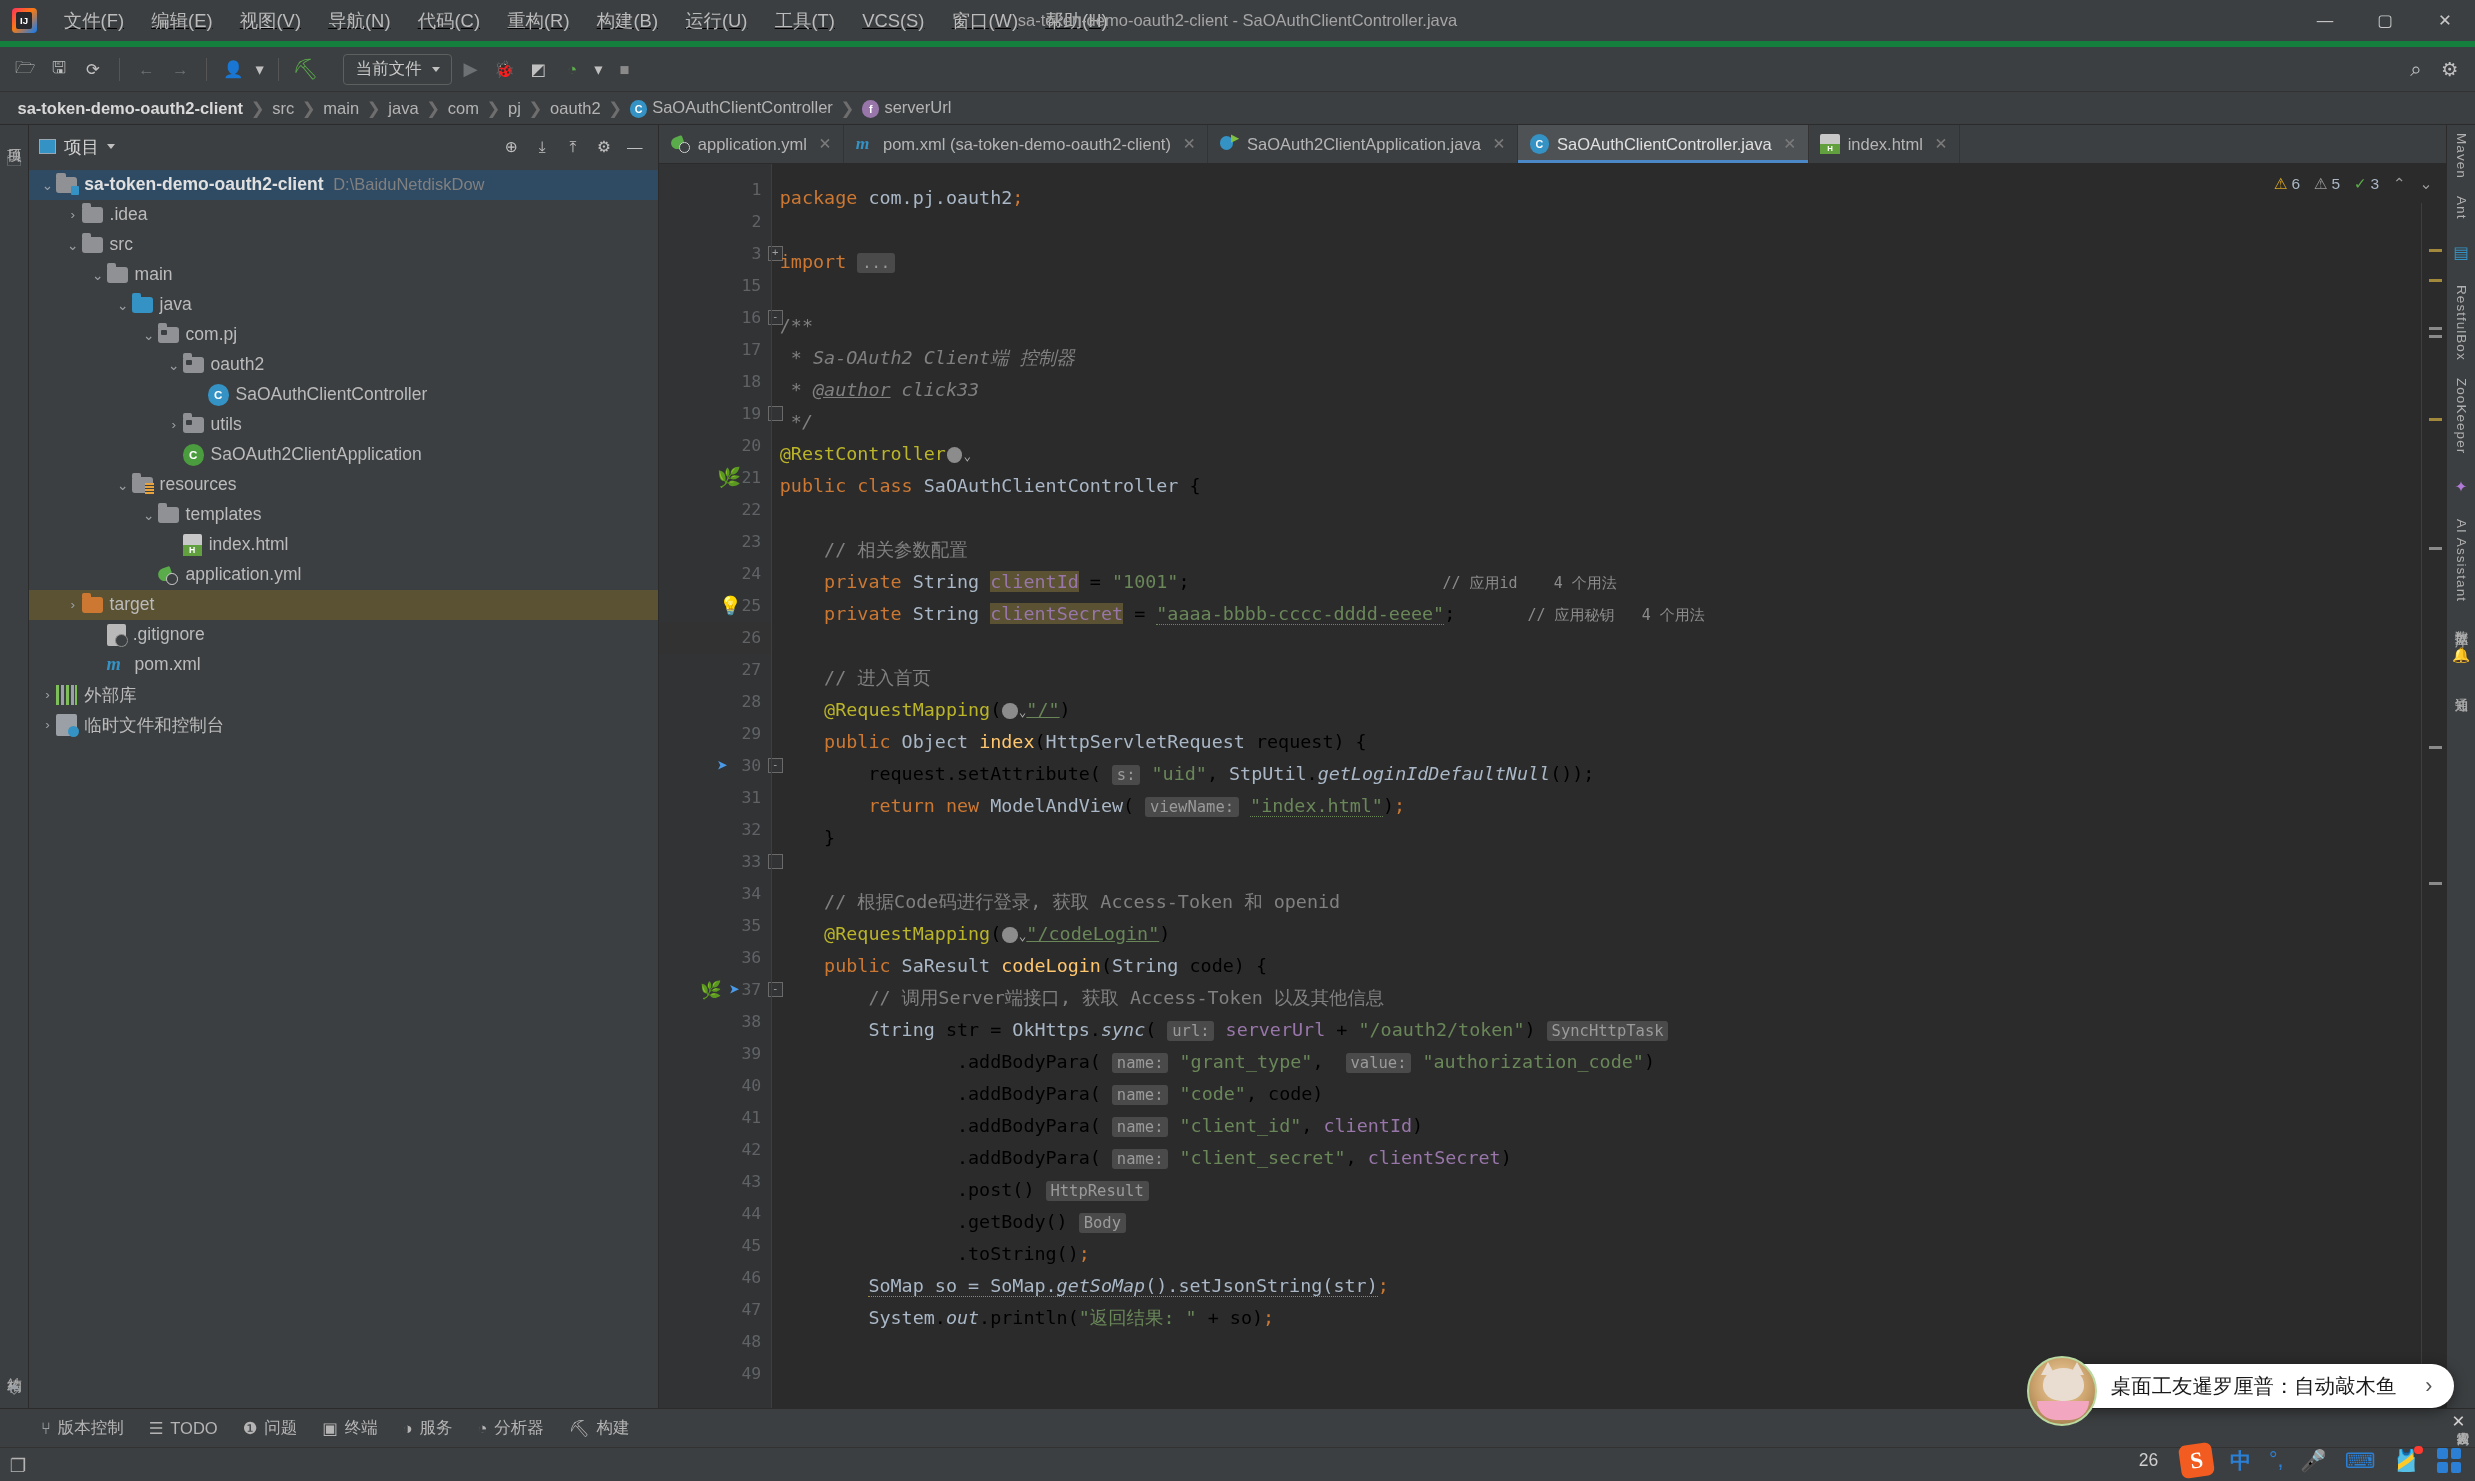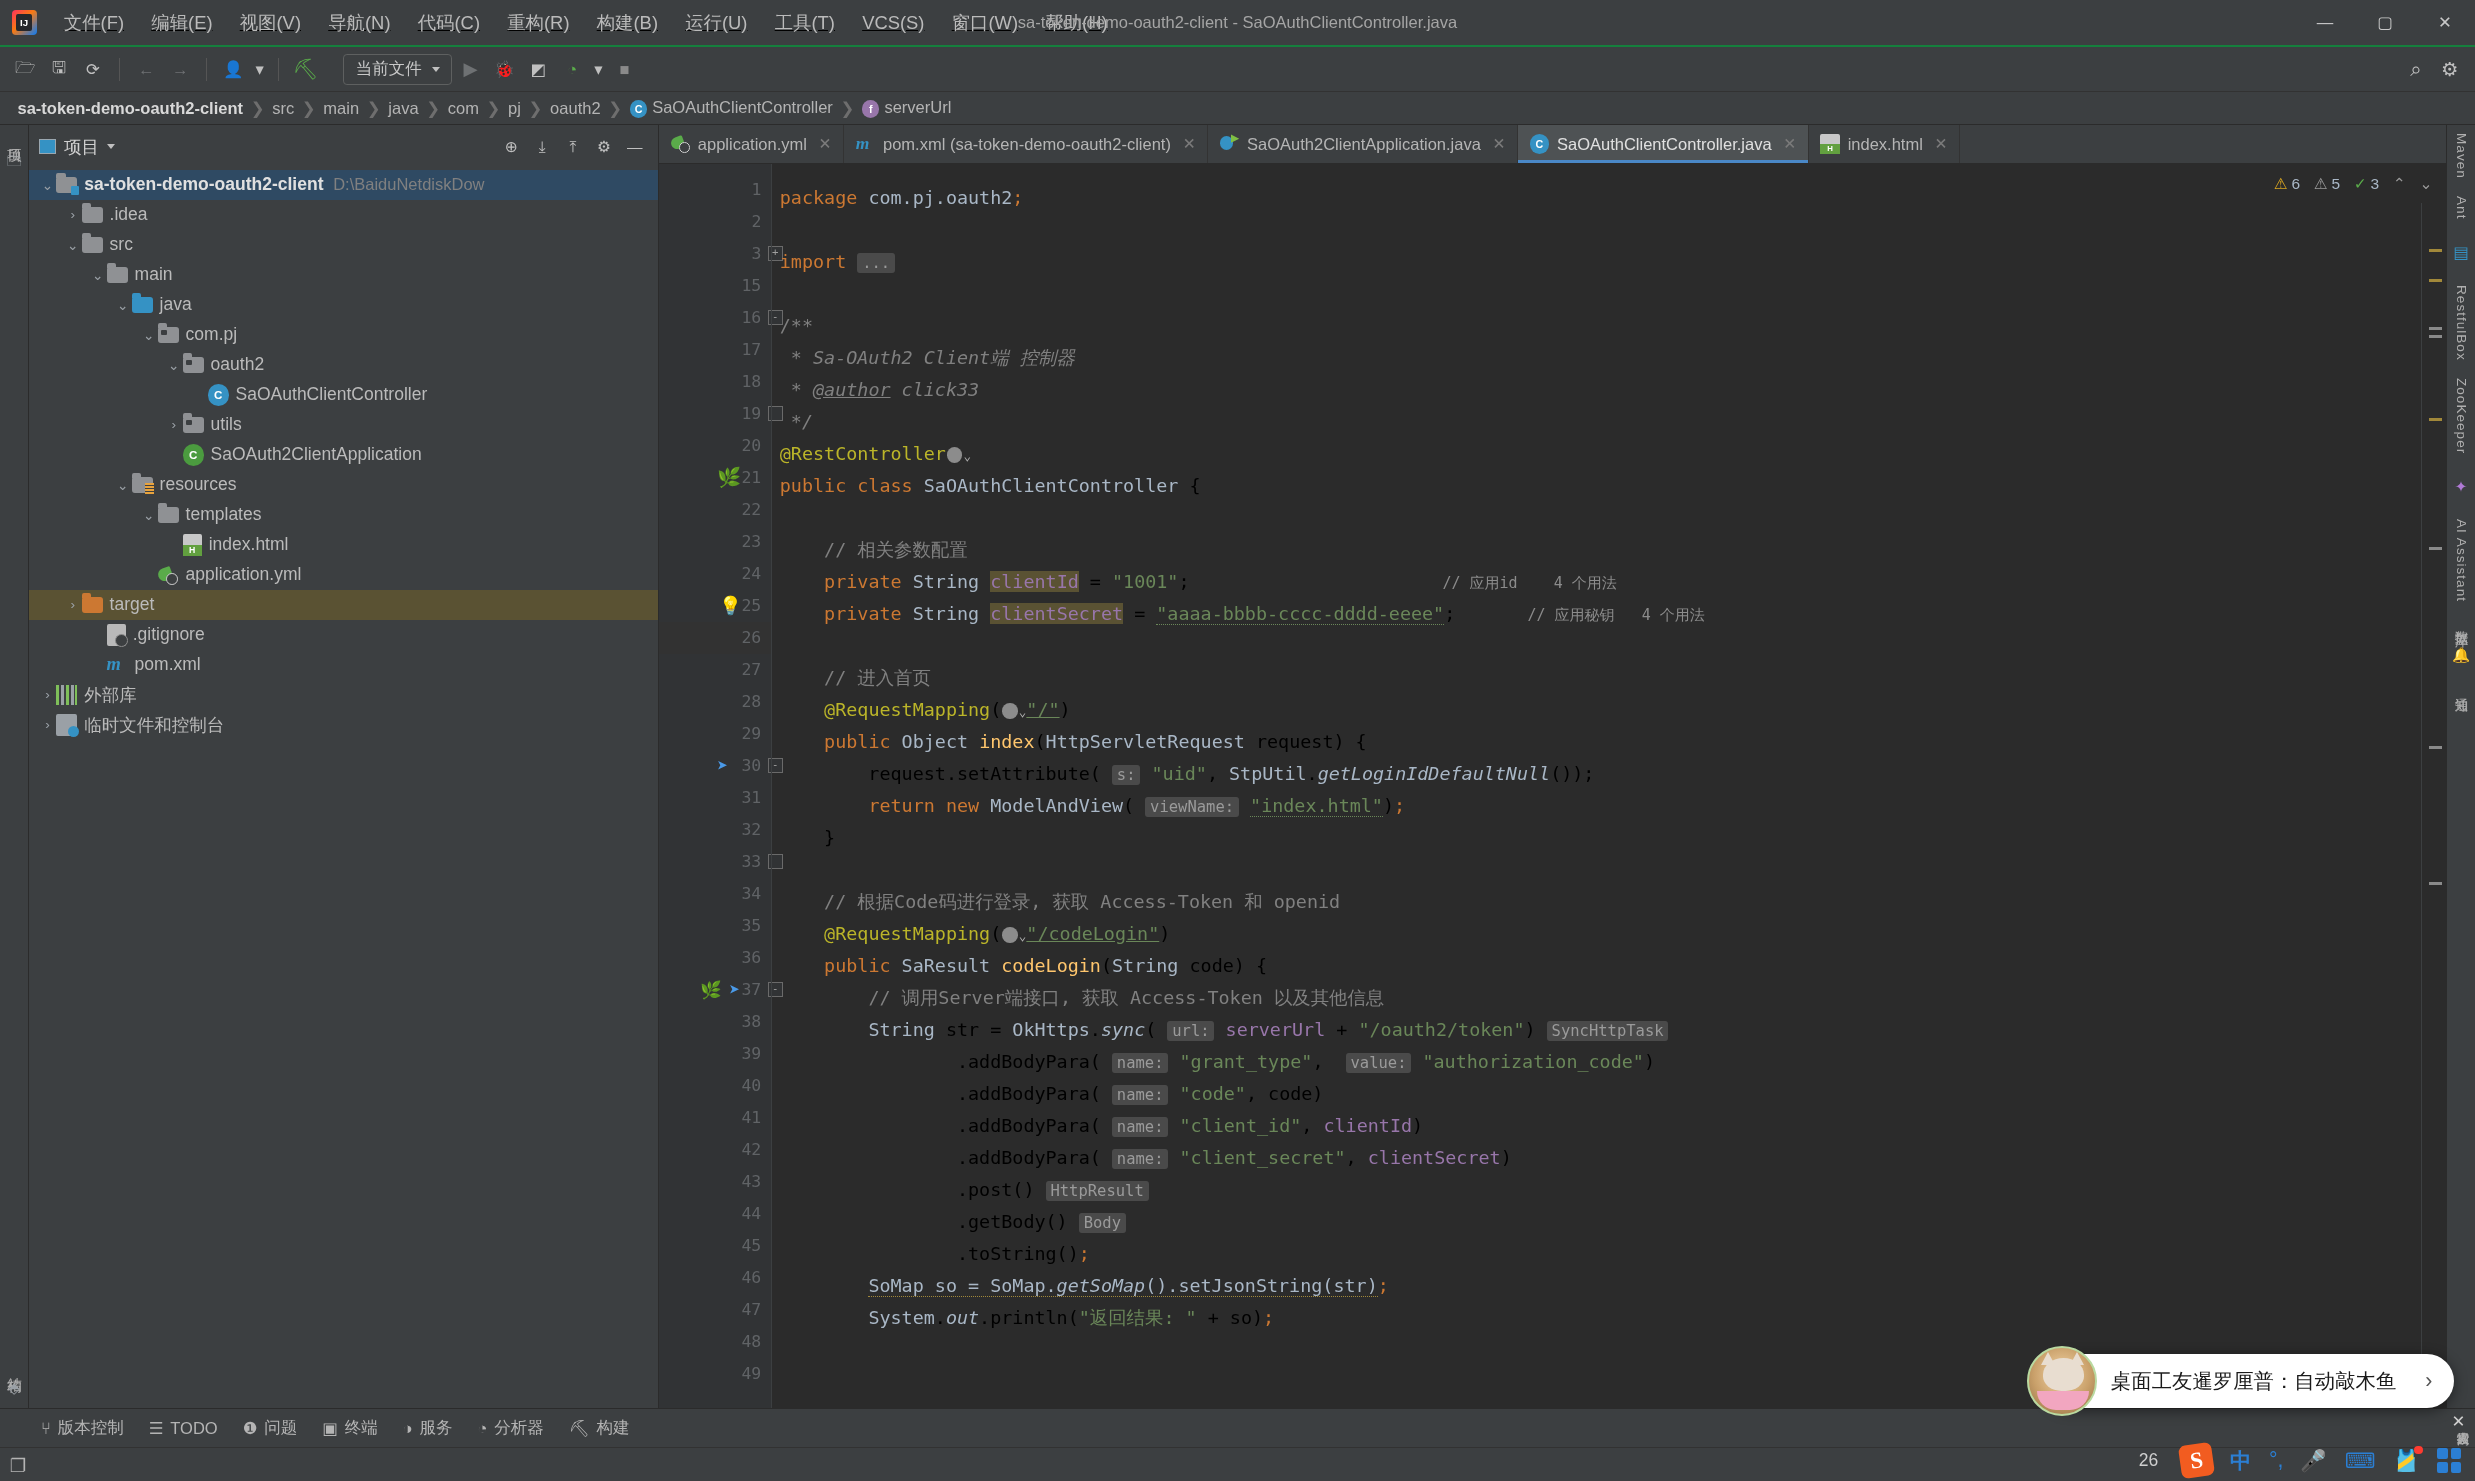--- a/index.html
+++ b/index.html
@@ -8,21 +8,21 @@
     background: #3c3f41;
     font-family: "Liberation Sans", sans-serif;
     overflow: hidden;
     -webkit-font-smoothing: antialiased;
   }
   .app { position: relative; width: 2475px; height: 1482px; background: #3c3f41; }
 
   
   .titlebar {
     height: 47px; background: #3c3f41; display: flex; align-items: center;
-    position: relative; border-bottom: 2px solid #15803d;
+    position: relative; border-bottom: 6px solid #15803d;
   }
   .ij-logo {
     width: 25px; height: 25px; margin-left: 11.6px; margin-right: 13.6px;
     border-radius: 3.9px; position: relative; overflow: hidden;
     background: linear-gradient(135deg,#fe315d 0%,#f97a12 45%,#087cfa 100%);
     flex: 0 0 auto;
   }
   .ij-logo::after {
     content: ""; position: absolute; left: 4.9px; top: 3.9px; width: 15.5px; height: 17.5px;
     background: #27282c; border-radius: 1.9px;
@@ -325,21 +325,21 @@
     color: #b4b4b4;
   }
   .bb { display: flex; align-items: center; gap: 6.8px; }
   .statusbar {
     height: 36px; background: #3c3f41; display: flex; align-items: center;
     padding: 0 9.7px; color: #b4b4b4; font-size: 15.5px; border-top:1px solid #323232;
   }
 
   
   .toast {
-    position: absolute; right: 21.3px; bottom: 74px; height: 54px;
+    position: absolute; right: 21.3px; bottom: 74px; height: 44px;
     background: #ffffff; border-radius: 27px; display: flex; align-items: center;
     padding: 0 21.3px 0 68px; color: #1a1a1a; font-size: 20.4px; z-index: 50;
     box-shadow: 0 2.9px 13.6px rgba(0,0,0,.45);
   }
   .toast .avatar {
     position: absolute; left: -15.5px; top: -7.8px; width: 70px; height: 70px;
     border-radius: 50%; background: radial-gradient(circle at 50% 40%, #f5d7a8 0%, #c9a06a 55%, #8d6a3f 100%);
     border: 2.9px solid #b9d9a0; overflow: hidden;
   }
   .toast .avatar .cat {

